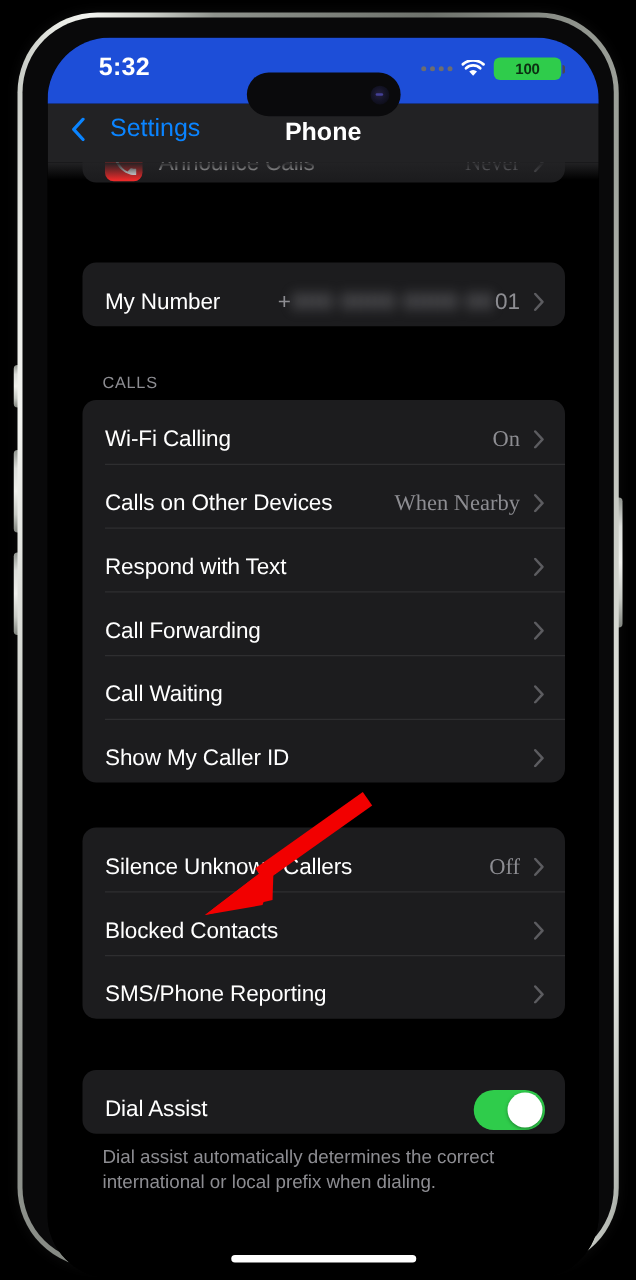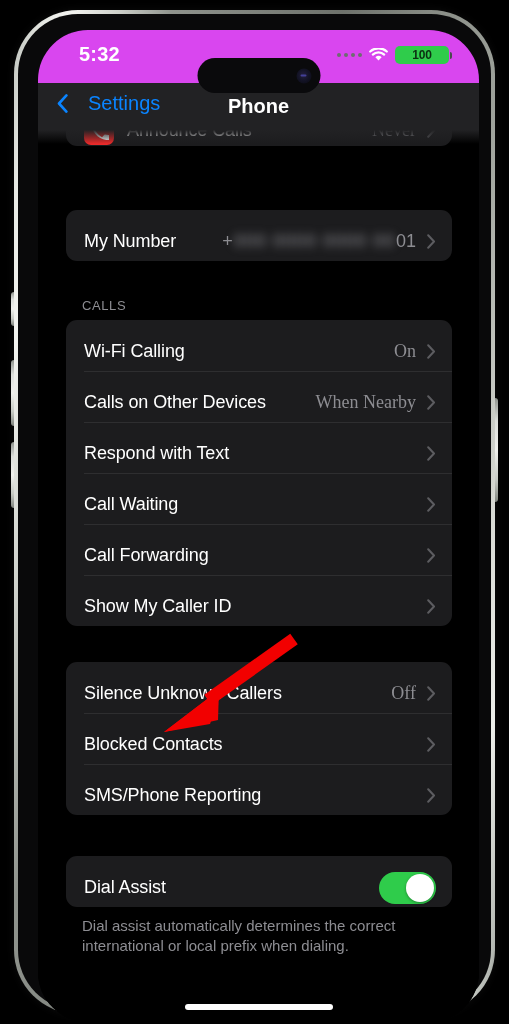--- a/index.html
+++ b/index.html
@@ -64,21 +64,21 @@
   }
   .side-btn.left { left: 11px; width: 5px; border-radius: 3px 1px 1px 3px; }
   .side-btn.right { left: 493px; width: 5px; border-radius: 1px 3px 3px 1px; }
 
   
   .statusbar {
     position: absolute;
     left: 0; top: 0;
     width: 441px;
     height: 53px;
-    background: #d946ef;
+    background: #1d4ed8;
     z-index: 5;
   }
   .sb-time {
     position: absolute;
     left: 41px;
     top: 13px;
     color: #ffffff;
     font-size: 20px;
     font-weight: bold;
     letter-spacing: 0.2px;
@@ -413,29 +413,29 @@
             </div>
             <div class="row">
               <span class="row-label">Respond with Text</span>
               <span class="row-right">
                 <svg class="chev" viewBox="0 0 9 15">
                     <path d="M1.2 1.2 L7 7.5 L1.2 13.8" fill="none" stroke="#5c5c60" stroke-width="2" stroke-linecap="round" stroke-linejoin="round"></path>
                   </svg>
               </span>
             </div>
             <div class="row">
+              <span class="row-label">Call Forwarding</span>
+              <span class="row-right">
+                <svg class="chev" viewBox="0 0 9 15">
+                    <path d="M1.2 1.2 L7 7.5 L1.2 13.8" fill="none" stroke="#5c5c60" stroke-width="2" stroke-linecap="round" stroke-linejoin="round"></path>
+                  </svg>
+              </span>
+            </div>
+            <div class="row">
               <span class="row-label">Call Waiting</span>
-              <span class="row-right">
-                <svg class="chev" viewBox="0 0 9 15">
-                    <path d="M1.2 1.2 L7 7.5 L1.2 13.8" fill="none" stroke="#5c5c60" stroke-width="2" stroke-linecap="round" stroke-linejoin="round"></path>
-                  </svg>
-              </span>
-            </div>
-            <div class="row">
-              <span class="row-label">Call Forwarding</span>
               <span class="row-right">
                 <svg class="chev" viewBox="0 0 9 15">
                     <path d="M1.2 1.2 L7 7.5 L1.2 13.8" fill="none" stroke="#5c5c60" stroke-width="2" stroke-linecap="round" stroke-linejoin="round"></path>
                   </svg>
               </span>
             </div>
             <div class="row">
               <span class="row-label">Show My Caller ID</span>
               <span class="row-right">
                 <svg class="chev" viewBox="0 0 9 15">

